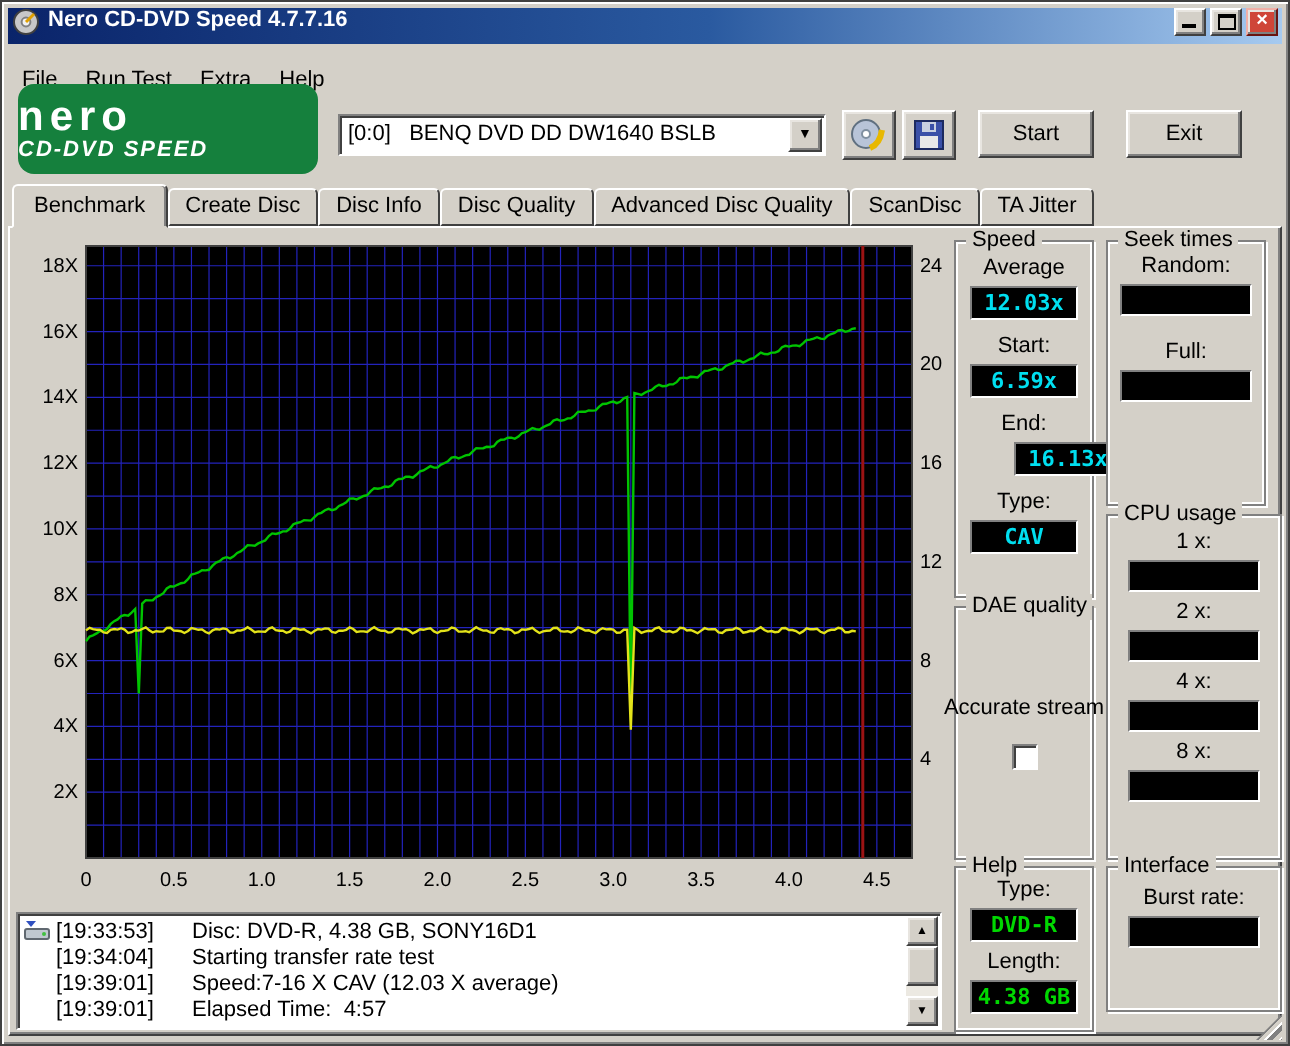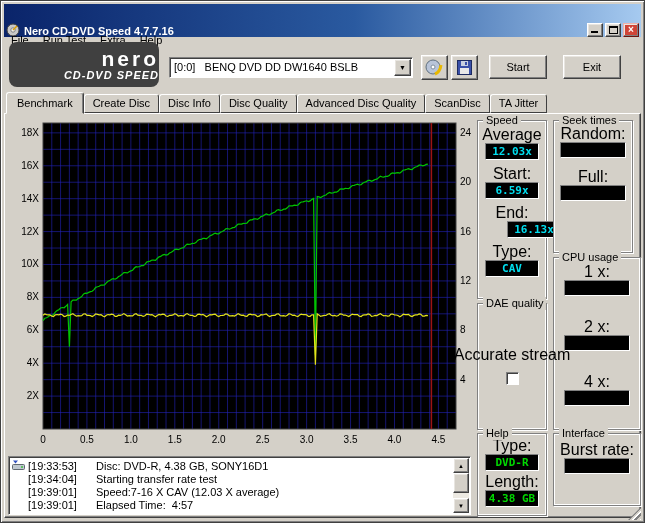--- a/index.html
+++ b/index.html
@@ -4,34 +4,34 @@
 <style>
   *{box-sizing:border-box;margin:0;padding:0}
   html,body{width:645px;height:523px}
   body{font-family:"Liberation Sans",sans-serif;background:#808080;overflow:hidden}
   .window{position:relative;width:645px;height:523px;background:#d4d0c8;border:1px solid #404040;
           box-shadow:inset 1px 1px 0 #ffffff,inset -1px -1px 0 #808080;overflow:hidden}
   .b-raised{background:#d4d0c8;border:1px solid;border-color:#ffffff #404040 #404040 #ffffff;
             box-shadow:inset -1px -1px 0 #808080,inset 1px 1px 0 #e8e5e0}
   .b-sunken{border:1px solid;border-color:#808080 #ffffff #ffffff #808080;box-shadow:inset 1px 1px 0 #404040}
   
-  .titlebar{position:absolute;left:3px;top:3px;width:637px;height:33px;display:flex;align-items:flex-end;
+  .titlebar{position:absolute;left:3px;top:3px;width:637px;height:18px;display:flex;align-items:flex-start;
             padding:0 2px;background:linear-gradient(90deg,#0a246a 0%,#2a5aa0 55%,#a6caf0 100%)}
   .title-text{flex:1;color:#fff;font-size:11px;font-weight:bold;margin-left:4px;white-space:nowrap}
   .tbtn{width:16px;height:14px;margin-left:2px;display:flex;align-items:center;justify-content:center;position:relative;font-family:"Liberation Sans",sans-serif}
   .g-min{position:absolute;left:3px;bottom:3px;width:7px;height:2px;background:#000}
   .g-max{width:9px;height:8px;border:1px solid #000;border-top-width:2px}
   .tbtn.close{background:#cf4538;border-color:#f0b0a8 #6a1410 #6a1410 #f0b0a8}
   .g-x{color:#fff;font-size:10px;font-weight:bold;line-height:1}
   
   .menubar{position:absolute;left:3px;top:22px;height:34px;display:flex;align-items:center}
   .menu-item{font-size:11px;padding:2px 7px}
   
-  .logo{position:absolute;left:8px;top:41px;width:150px;height:45px;background:#404040;border-radius:8px;
-        color:#fff;display:flex;flex-direction:column;align-items:flex-end;justify-content:center}
+  .logo{position:absolute;left:8px;top:41px;width:150px;height:45px;background:#15803d;border-radius:8px;
+        color:#fff;display:flex;flex-direction:column;align-items:flex-start;justify-content:center}
   .logo-nero{font-size:21px;font-weight:bold;letter-spacing:3px;line-height:20px}
   .logo-sub{font-size:11px;font-weight:bold;font-style:italic;letter-spacing:1px}
   .combo{position:absolute;left:168px;top:56px;width:244px;height:21px;background:#fff}
   .combo-text{position:absolute;left:4px;top:3px;font-size:11px;white-space:pre}
   .combo-arrow{position:absolute;right:1px;top:1px;width:17px;height:17px;display:flex;align-items:center;justify-content:center;font-size:7px;color:#000}
   .toolbtn{position:absolute;width:27px;height:25px;display:flex;align-items:center;justify-content:center}
   .pushbtn{position:absolute;width:58px;height:24px;font-size:11px;display:flex;align-items:center;justify-content:center;font-family:"Liberation Sans",sans-serif}
   
   .tabs{position:absolute;left:5px;top:90px;height:22px;display:flex;align-items:flex-end;z-index:3}
   .tab{height:19px;line-height:17px;padding:0 8px;font-size:11px;background:#d4d0c8;border:1px solid;
@@ -41,27 +41,27 @@
             border-color:#ffffff #404040 #404040 #ffffff;box-shadow:inset -1px -1px 0 #808080}
   
   .chart{position:absolute;left:8px;top:117px;width:466px;height:334px}
   .axis{font:10px "Liberation Sans",sans-serif;fill:#000}
   
   .group{position:absolute;background:#d4d0c8;border:1px solid #808080;
          box-shadow:inset 1px 1px 0 #ffffff,inset -1px -1px 0 #ffffff,1px 1px 0 #ffffff}
   .grp-title{position:absolute;top:-7px;left:5px;padding:0 3px;background:#d4d0c8;font-size:11px;line-height:13px;white-space:nowrap}
   .fields{width:100%;height:100%;display:flex;flex-direction:column;align-items:center}
   .field{display:flex;flex-direction:column;align-items:center}
-  .flabel{font-size:16px;line-height:13px;margin-bottom:2px;white-space:nowrap}
+  .flabel{font-size:11px;line-height:13px;margin-bottom:2px;white-space:nowrap}
   .lcd{width:54px;height:17px;background:#000;border:1px solid;border-color:#808080 #ffffff #ffffff #808080;
        font:bold 11px "DejaVu Sans Mono",monospace;display:flex;align-items:center;justify-content:center}
   .lcd.w66{width:66px;height:16px}
   .f-speed{padding-top:7px;gap:7px}
   .f-seek{padding-top:6px;gap:12px}
-  .f-cpu{padding-top:7px;gap:24px}
+  .f-cpu{padding-top:7px;gap:4px}
   .f-disc{padding-top:5px;gap:4px}
   .f-iface{padding-top:9px;gap:2px}
   .dae-inner{width:100%;display:flex;flex-direction:column;align-items:center;margin-top:44px;gap:9px}
   .checkbox{width:13px;height:13px;background:#fff;border:1px solid;border-color:#808080 #ffffff #ffffff #808080;box-shadow:inset 1px 1px 0 #404040}
   
   .log{position:absolute;left:7px;top:455px;width:463px;height:59px;background:#fff}
   .log-rows{position:absolute;left:1px;top:1px;right:17px;bottom:1px;overflow:hidden;padding:1px 0 0 2px}
   .log-row{display:flex;align-items:center;height:13px;font-size:11px;white-space:pre}
   .log-ic{width:16px;display:flex;align-items:center}
   .log-time{width:58px}

